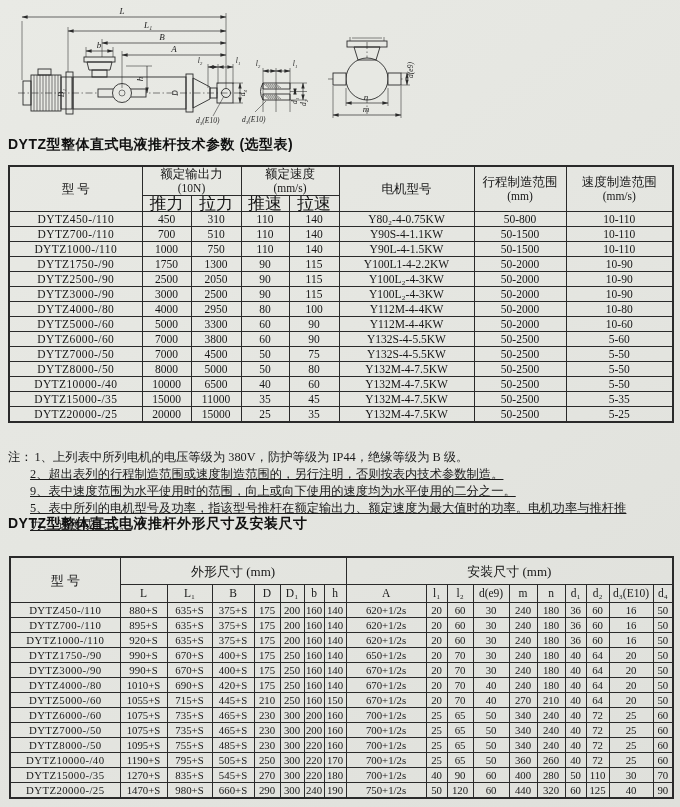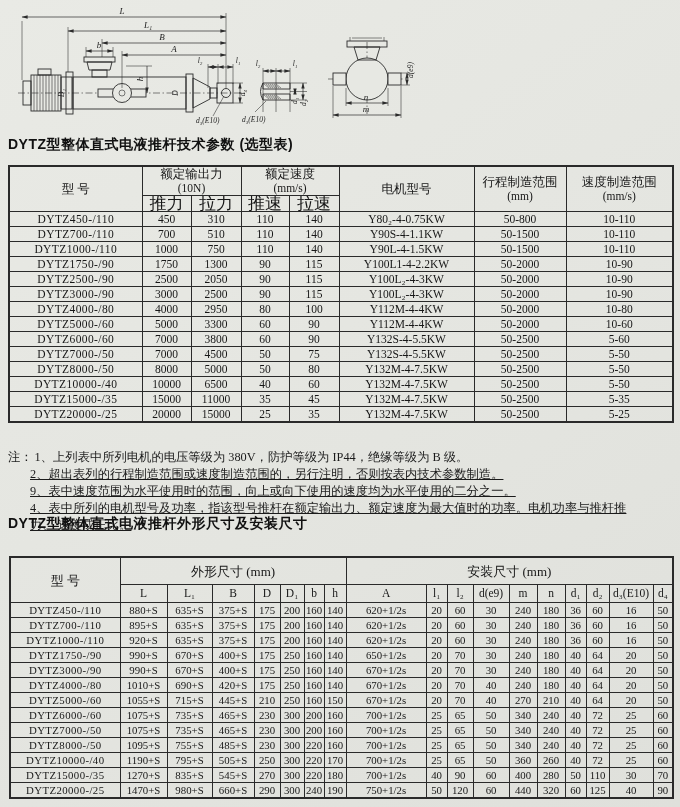--- a/index.html
+++ b/index.html
@@ -363,21 +363,21 @@
           <td>50-2500</td>
           <td>5-25</td>
         </tr>
       </tbody>
   </table>
 
   <div class="notes">
     <div class="note-line"><span class="note-label">注：</span><span>1、上列表中所列电机的电压等级为 380V，防护等级为 IP44，绝缘等级为 B 级。</span></div>
     <div class="note-line indent"><span>2、超出表列的行程制造范围或速度制造范围的，另行注明，否则按表内技术参数制造。</span></div>
     <div class="note-line indent"><span>9、表中速度范围为水平使用时的范围，向上或向下使用的速度均为水平使用的二分之一。</span></div>
-    <div class="note-line indent"><span>4、表中所列的电机型号及功率，指该型号推杆在额定输出力、额定速度为最大值时的功率。电机功率与推杆推</span></div>
+    <div class="note-line indent"><span>5、表中所列的电机型号及功率，指该型号推杆在额定输出力、额定速度为最大值时的功率。电机功率与推杆推</span></div>
     <div class="note-line indent"><span>力、 速度成正比。</span></div>
   </div>
 
   <div class="title t2">DYTZ型整体直式电液推杆外形尺寸及安装尺寸</div>
 
   <table id="table2">
     <colgroup>
       <col style="width:110px">
         <col style="width:47px">
         <col style="width:45px">

